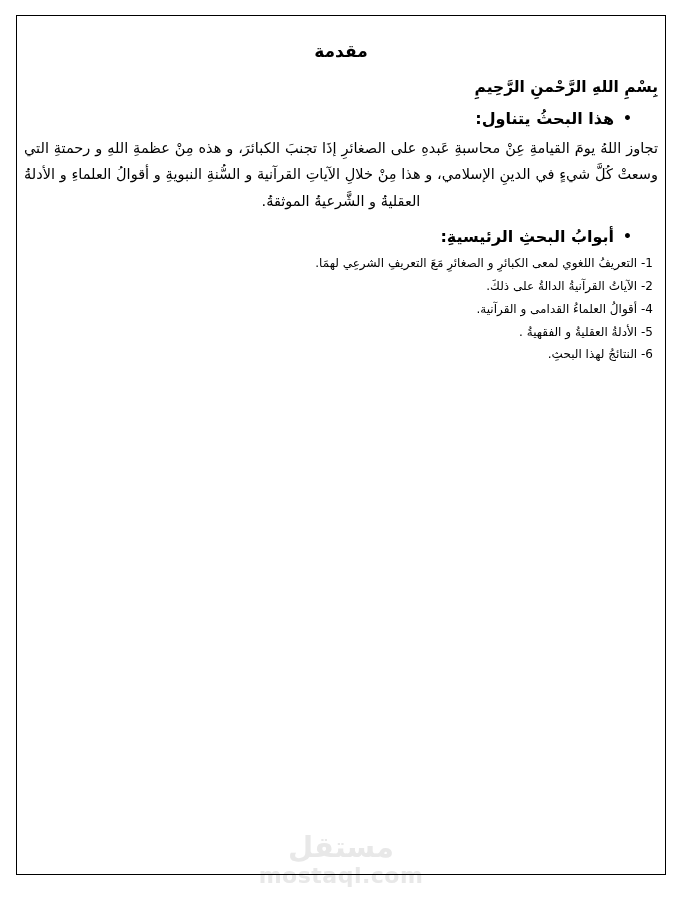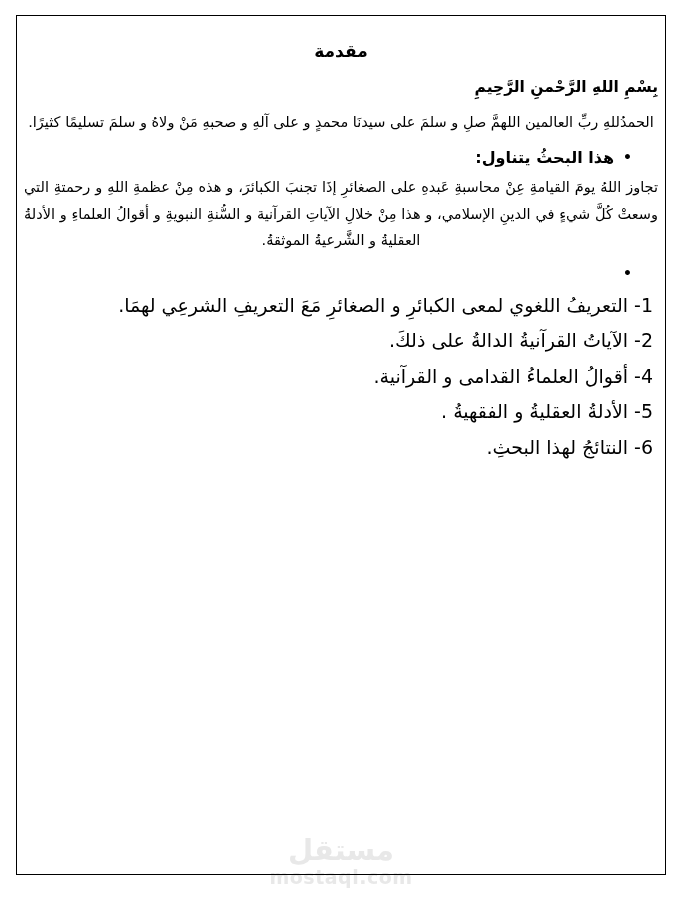--- a/index.html
+++ b/index.html
@@ -54,21 +54,21 @@
   .bullet {
     font-size: 14px;
     line-height: 1;
     transform: translateY(-1px);
   }
   .outline {
     padding-right: 5px;
     margin-bottom: 2px;
   }
   .outline-item {
-    font-size: 19px;
+    font-size: 12px;
     line-height: 1.82;
     margin-bottom: 1px;
   }
   .outline-item .num { white-space: nowrap; }
   .watermark {
     position: absolute;
     left: 50%;
     bottom: -12px;
     transform: translateX(-50%);
     display: flex;
@@ -78,21 +78,21 @@
     user-select: none;
   }
   .watermark .logo {
     font-size: 29px;
     font-weight: bold;
     color: #e8e8e8;
     line-height: 1;
     direction: rtl;
   }
   .watermark .domain {
-    font-size: 19px;
+    font-size: 22px;
     font-weight: bold;
     letter-spacing: 0.5px;
     color: #e8e8e8;
     line-height: 1;
     margin-top: 3px;
     direction: ltr;
   }
   .page-border {
     position: absolute; inset: 0;
     border: 1.5px solid #000000;
@@ -109,32 +109,32 @@
     <div class="logo">مستقل</div>
     <div class="domain">mostaql.com</div>
   </div>
 
   <div class="page-content">
 
     <div class="doc-title">مقدمة</div>
 
     <div class="basmala">بِسْمِ اللهِ الرَّحْمنِ الرَّحِيمِ</div>
 
-    <p class="para">الحمدُللهِ ربِّ العالمين اللهمَّ صلِ و سلمَ على سيدنَا محمدٍ و على آلهِ و صحبهِ مَنْ ولاهُ و سلمَ تسليمًا كثيرًا.</p>
 
 
     <div class="section-header">
       <span class="bullet">•</span>
       <span>هذا البحثُ يتناول:</span>
     </div>
 
     <p class="para">تجاوز اللهُ يومَ القيامةِ عِنْ محاسبةِ عَبدهِ على الصغائرِ إذَا تجنبَ الكبائرَ، و هذه مِنْ عظمةِ اللهِ و رحمتةِ التي وسعتْ كُلَّ شيءٍ في الدينِ الإسلامي، و هذا مِنْ خلالِ الآياتِ القرآنية و السُّنةِ النبويةِ و أقوالُ العلماءِ و الأدلةُ العقليةُ و الشَّرعيةُ الموثقةُ.</p>
 
     <div class="section-header">
       <span class="bullet">•</span>
+      <span>أبوابُ البحثِ الرئيسيةِ:</span>
     </div>
 
     <div class="outline">
       <div class="outline-item">
         <span class="num">1-</span>
         <span>التعريفُ اللغوي لمعى الكبائرِ و الصغائرِ مَعَ التعريفِ الشرعِي لهمَا.</span>
       </div>
       <div class="outline-item">
         <span class="num">2-</span>
         <span>الآياتُ القرآنيةُ الدالةُ على ذلكَ.</span>

